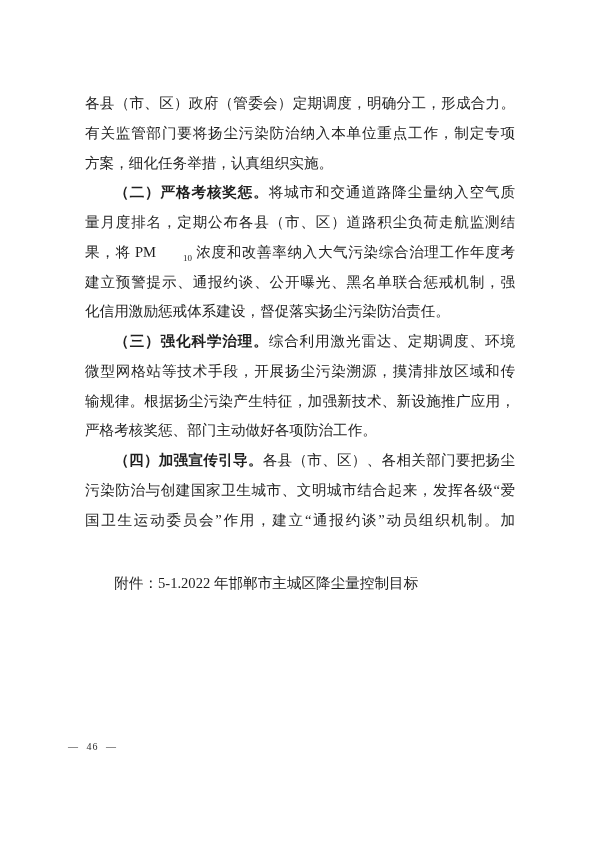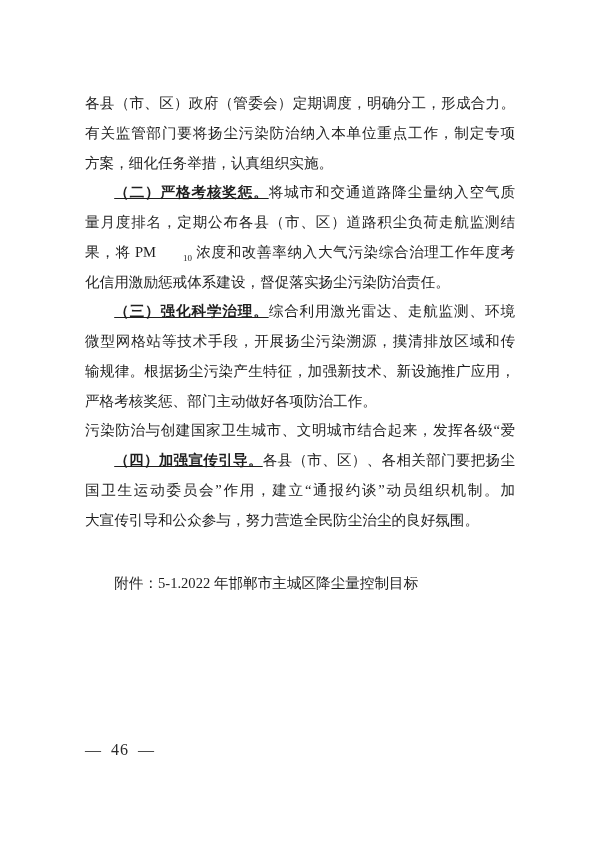--- a/index.html
+++ b/index.html
@@ -32,67 +32,66 @@
     text-justify: inter-character;
   }
   .line.end {
     text-align-last: left;
   }
   .line.indent {
     text-indent: 2em;
   }
   .section-heading {
     font-weight: bold;
-    text-decoration: underline;
   }
   sub.pm-sub {
     font-size: 9px;
     line-height: 0;
     margin-left: 27px;
   }
   .attachment {
     margin-top: 34px;
     height: 29.75px;
     text-indent: 2em;
     text-align: center;
     text-align-last: left;
   }
   .page-num {
     position: absolute;
-    left: 85px;
+    left: 68px;
     top: 741px;
-    font-size: 16px;
+    font-size: 10px;
     color: #2a2a2a;
     letter-spacing: 1px;
     word-spacing: 4px;
   }
 </style>
 </head>
 <body>
 
 <div class="page">
   <div class="content">
 
     <div class="line">各县（市、区）政府（管委会）定期调度，明确分工，形成合力。</div>
     <div class="line">有关监管部门要将扬尘污染防治纳入本单位重点工作，制定专项</div>
     <div class="line end">方案，细化任务举措，认真组织实施。</div>
 
     <div class="line indent"><span class="section-heading">（二）严格考核奖惩。</span><span>将城市和交通道路降尘量纳入空气质</span></div>
     <div class="line">量月度排名，定期公布各县（市、区）道路积尘负荷走航监测结</div>
     <div class="line"><span>果，将 PM</span><sub class="pm-sub">10</sub><span> 浓度和改善率纳入大气污染综合治理工作年度考核；</span></div>
+    <div class="line">建立预警提示、通报约谈、公开曝光、黑名单联合惩戒机制，强</div>
     <div class="line end">化信用激励惩戒体系建设，督促落实扬尘污染防治责任。</div>
 
-    <div class="line indent"><span class="section-heading">（三）强化科学治理。</span><span>综合利用激光雷达、走航监测、环境</span></div>
+    <div class="line indent"><span class="section-heading">（三）强化科学治理。</span><span>综合利用激光雷达、定期调度、环境</span></div>
     <div class="line">微型网格站等技术手段，开展扬尘污染溯源，摸清排放区域和传</div>
     <div class="line">输规律。根据扬尘污染产生特征，加强新技术、新设施推广应用，</div>
     <div class="line end">严格考核奖惩、部门主动做好各项防治工作。</div>
 
+    <div class="line indent"><span class="section-heading">（四）加强宣传引导。</span><span>各县（市、区）、各相关部门要把扬尘</span></div>
     <div class="line">污染防治与创建国家卫生城市、文明城市结合起来，发挥各级“爱</div>
-    <div class="line indent"><span class="section-heading">（四）加强宣传引导。</span><span>各县（市、区）、各相关部门要把扬尘</span></div>
     <div class="line">国卫生运动委员会”作用，建立“通报约谈”动员组织机制。加</div>
-    <div class="line end">大宣传引导和公众参与，努力营造全民防尘治尘的良好氛围。</div>
 
     <div class="attachment">附件：5-1.2022 年邯郸市主城区降尘量控制目标</div>
 
   </div>
 
   <div class="page-num">— 46 —</div>
 </div>
 
 </body></html>

